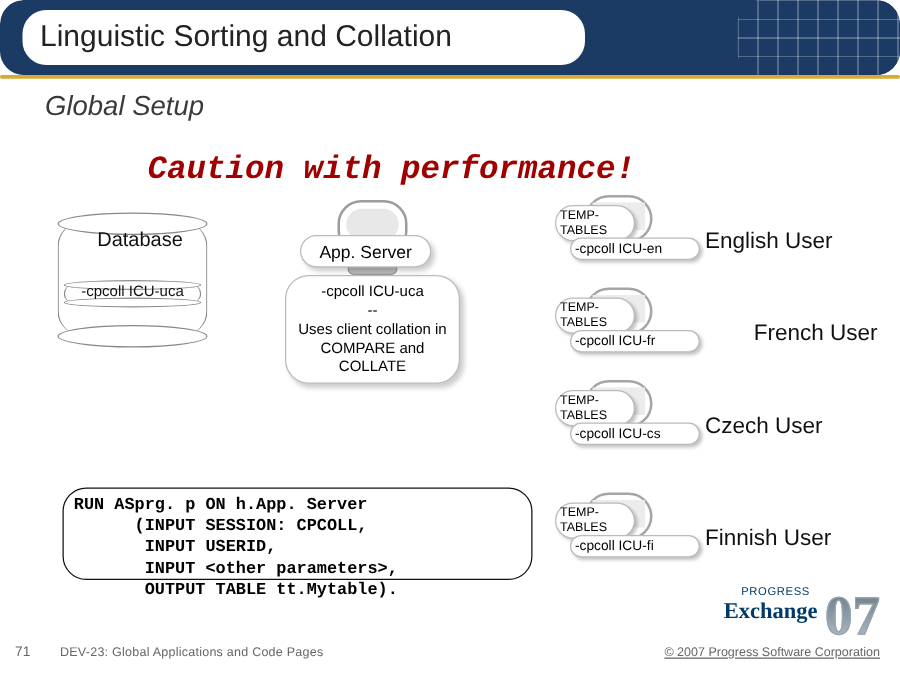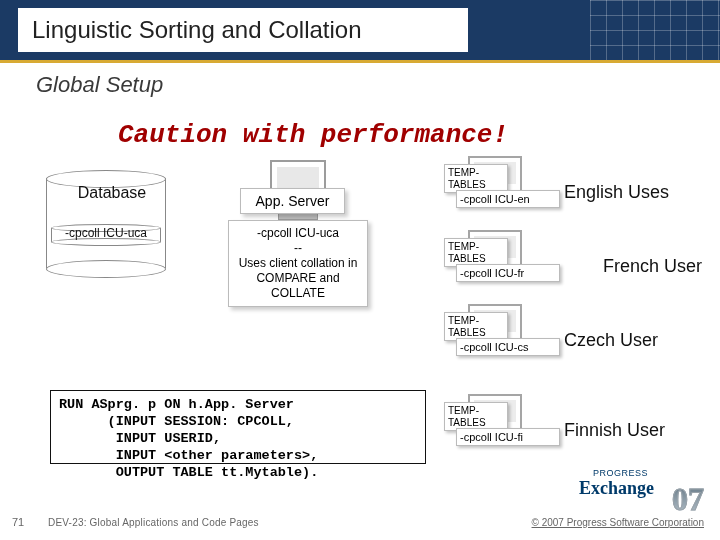--- a/index.html
+++ b/index.html
@@ -1,15 +1,15 @@
 <!DOCTYPE html>
 <html><head>
 <meta charset="utf-8">
 <style>
-  * { box-sizing: border-box; margin: 0; padding: 0; }
+  * { box-sizing: border-box; margin: 0; padding: 0; border-radius: 19px; }
   html, body { width: 720px; height: 540px; font-family: Arial, Helvetica, sans-serif; background: #fff; overflow: hidden; }
   .slide { position: relative; width: 720px; height: 540px; }
 
   
   .headerbar { position: absolute; top: 0; left: 0; right: 0; height: 60px; background: #1b3a64; }
   .grid-top { position: absolute; top: 0; right: 0; width: 130px; height: 60px;
     background:
       repeating-linear-gradient(to right, rgba(255,255,255,.25) 0 1px, transparent 1px 16px),
       repeating-linear-gradient(to bottom, rgba(255,255,255,.25) 0 1px, transparent 1px 15px),
       #1b3a64;
@@ -70,21 +70,21 @@
   
   .codebox { position:absolute; top: 390px; left: 50px; width: 376px; height: 74px; border:1px solid #111; background:#fff; padding:6px 8px; font-family:"Courier New", monospace; font-size:13.5px; font-weight:bold; white-space:pre; line-height:1.25; }
 
   
   .slidenum { position:absolute; bottom: 12px; left: 12px; font-size: 11px; color:#666; }
   .footbread { position:absolute; bottom: 12px; left: 48px; font-size: 10px; color:#666; letter-spacing:.2px; }
   .copy { position:absolute; bottom: 12px; right: 16px; font-size:10px; color:#666;text-decoration:underline; }
   .logo07 { position:absolute; right: 18px; bottom: 28px; width: 150px; height: 44px; }
   .logo07 .prog { font-size:9px; color:#003a6a; letter-spacing:.5px; position:absolute; top:0; right:54px; }
   .logo07 .exch { font-family:Georgia, serif; font-weight:bold; font-size:18px; color:#003a6a; position:absolute; top:10px; right:48px; }
-  .logo07 .n07  { font-family:Georgia, serif; font-weight:bold; font-size:32px; position:absolute; right:-2px; bottom:-6px;
+  .logo07 .n07  { font-family:Georgia, serif; font-weight:bold; font-size:44px; position:absolute; right:-2px; bottom:-6px;
                   background:linear-gradient(180deg,#5f7280,#b9c6cf); -webkit-background-clip:text; color:transparent;
                   -webkit-text-stroke: 1px #9aa3aa; }
 </style>
 </head>
 <body>
 
 <div class="slide">
 
   <div class="headerbar"></div>
   <div class="grid-top"></div>
@@ -122,21 +122,21 @@
     <div>--</div>
     <div>Uses client collation in COMPARE and COLLATE</div>
   </div>
 
   <div class="user-comp" style="top:156px; left:468px;">
     <div class="umon"></div>
       <div class="ubase"></div>
   </div>
   <div class="tt-box" style="top:164px; left:444px;">TEMP-TABLES</div>
   <div class="tt-coll" style="top:190px; left:456px;">-cpcoll ICU-en</div>
-  <div class="user-label" style="top:182px; left:564px;">English Uses</div>
+  <div class="user-label" style="top:182px; left:564px;">English User</div>
 
   <div class="user-comp" style="top:230px; left:468px;">
     <div class="umon"></div>
       <div class="ubase"></div>
   </div>
   <div class="tt-box" style="top:238px; left:444px;">TEMP-TABLES</div>
   <div class="tt-coll" style="top:264px; left:456px;">-cpcoll ICU-fr</div>
   <div class="user-label" style="top:256px; left:564px;margin-left:39px;">French User</div>
 
   <div class="user-comp" style="top:304px; left:468px;">

